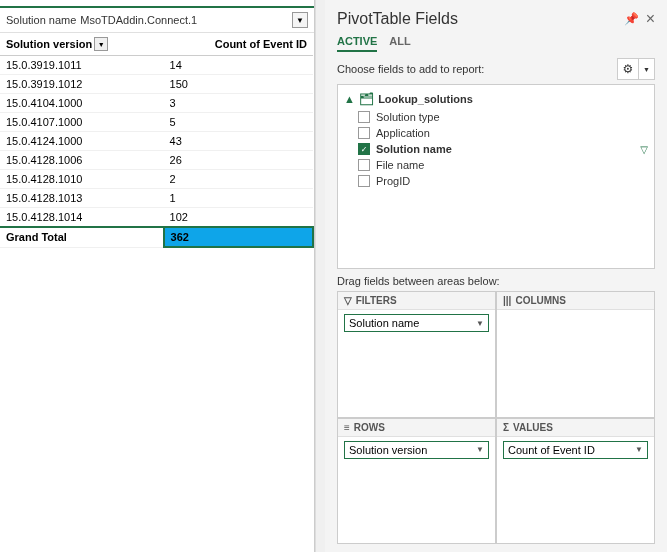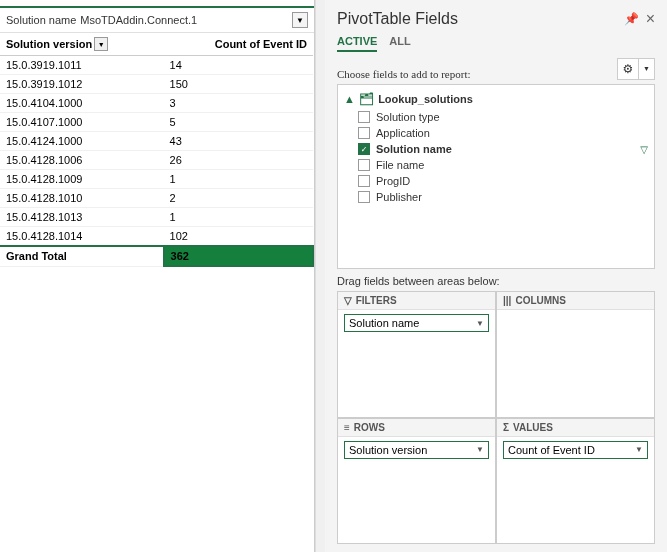--- a/index.html
+++ b/index.html
@@ -115,21 +115,21 @@
     }
 
     .grand-total-row td {
       font-weight: bold;
       border-top: 2px solid #217346;
       background: #fff;
     }
 
     .grand-total-row td.count-col {
       border: 2px solid #217346;
-      background: #15803d;
+      background: #0ea5e9;
     }
 
     
     .right-panel {
       flex: 1;
       background: #f4f4f4;
       display: flex;
       flex-direction: column;
       overflow: hidden;
       padding: 0;
@@ -167,23 +167,22 @@
     .pf-tab.active {
       color: #217346;
       border-bottom: 2px solid #217346;
     }
 
     .pf-subtitle {
       font-size: 11px;
       color: #333;
       padding: 6px 12px 4px 12px;
       display: flex;
-      align-items: flex-end;
+      align-items: center;
       justify-content: space-between;
-      font-family: Liberation Serif, serif;
     }
 
     .pf-gear-btn {
       width: 22px;
       height: 22px;
       border: 1px solid #ccc;
       background: #fff;
       display: flex;
       align-items: center;
       justify-content: center;
@@ -370,24 +369,20 @@
       <td>15.0.4107.1000</td>
       <td class="count-col">5</td>
     </tr>
           <tr>
       <td>15.0.4124.1000</td>
       <td class="count-col">43</td>
     </tr>
           <tr>
       <td>15.0.4128.1006</td>
       <td class="count-col">26</td>
-    </tr>
-          <tr>
-      <td>15.0.4128.1009</td>
-      <td class="count-col">1</td>
     </tr>
           <tr>
       <td>15.0.4128.1010</td>
       <td class="count-col">2</td>
     </tr>
           <tr>
       <td>15.0.4128.1013</td>
       <td class="count-col">1</td>
     </tr>
           <tr>
@@ -450,24 +445,20 @@
             <span class="field-filter-icon">▽</span>
           </div>
           <div class="field-item">
             <div class="field-checkbox"></div>
             <span>File name</span>
           </div>
           <div class="field-item">
             <div class="field-checkbox"></div>
             <span>ProgID</span>
           </div>
-          <div class="field-item">
-            <div class="field-checkbox"></div>
-            <span>Publisher</span>
-          </div>
         </div>
     </div>
   </div>
 
   <div class="drag-area-label">Drag fields between areas below:</div>
 
   <div class="drag-areas">
 
     <div class="drag-area">
       <div class="drag-area-header">

